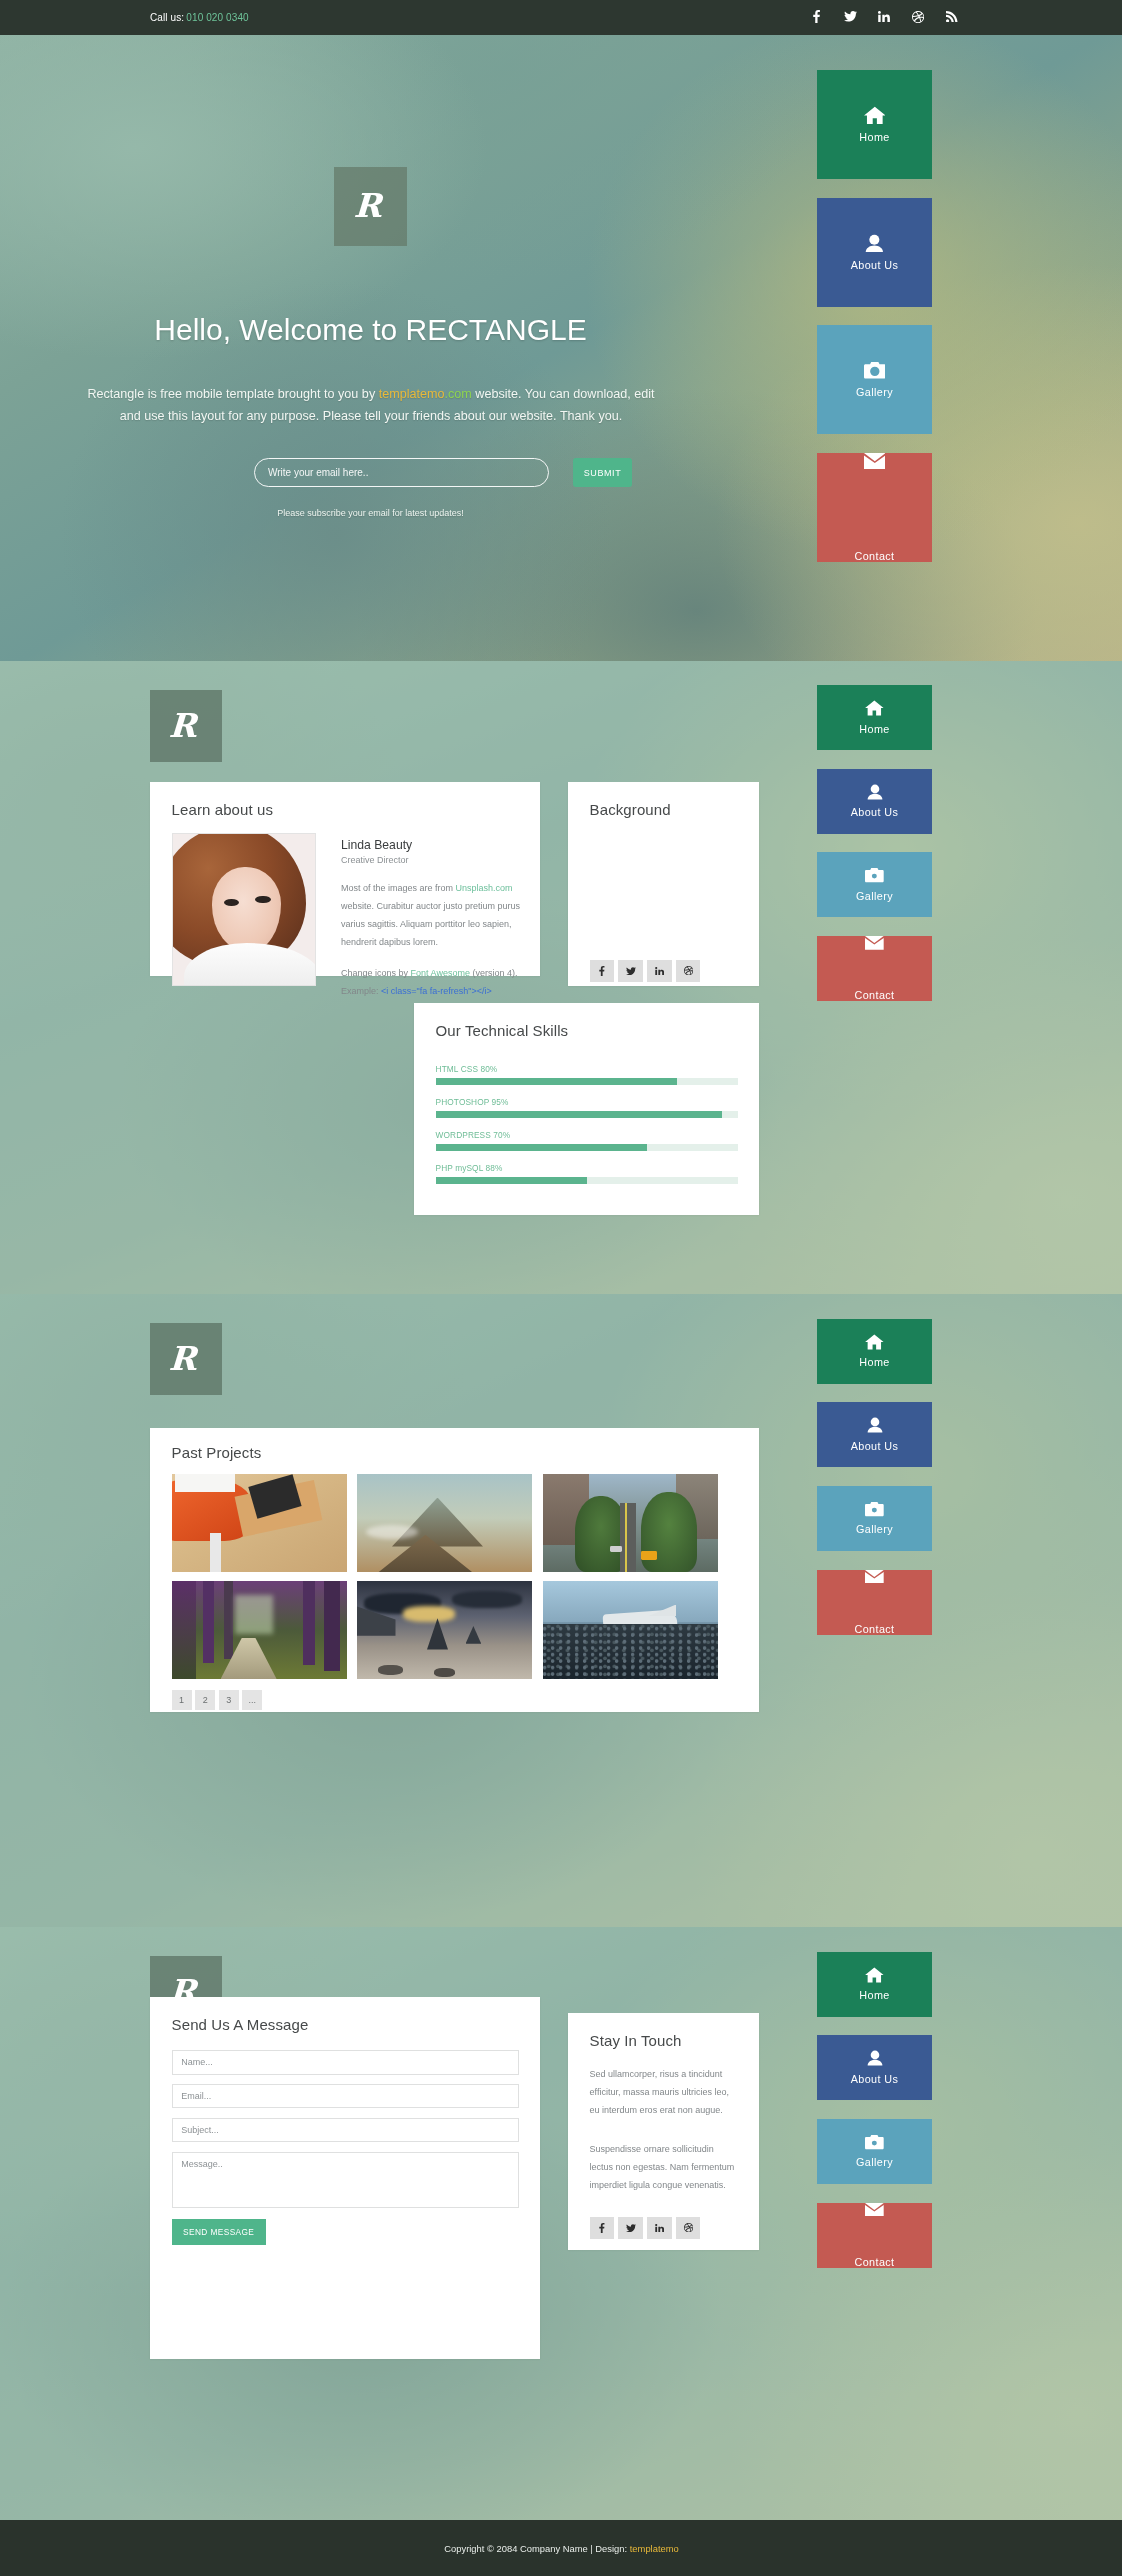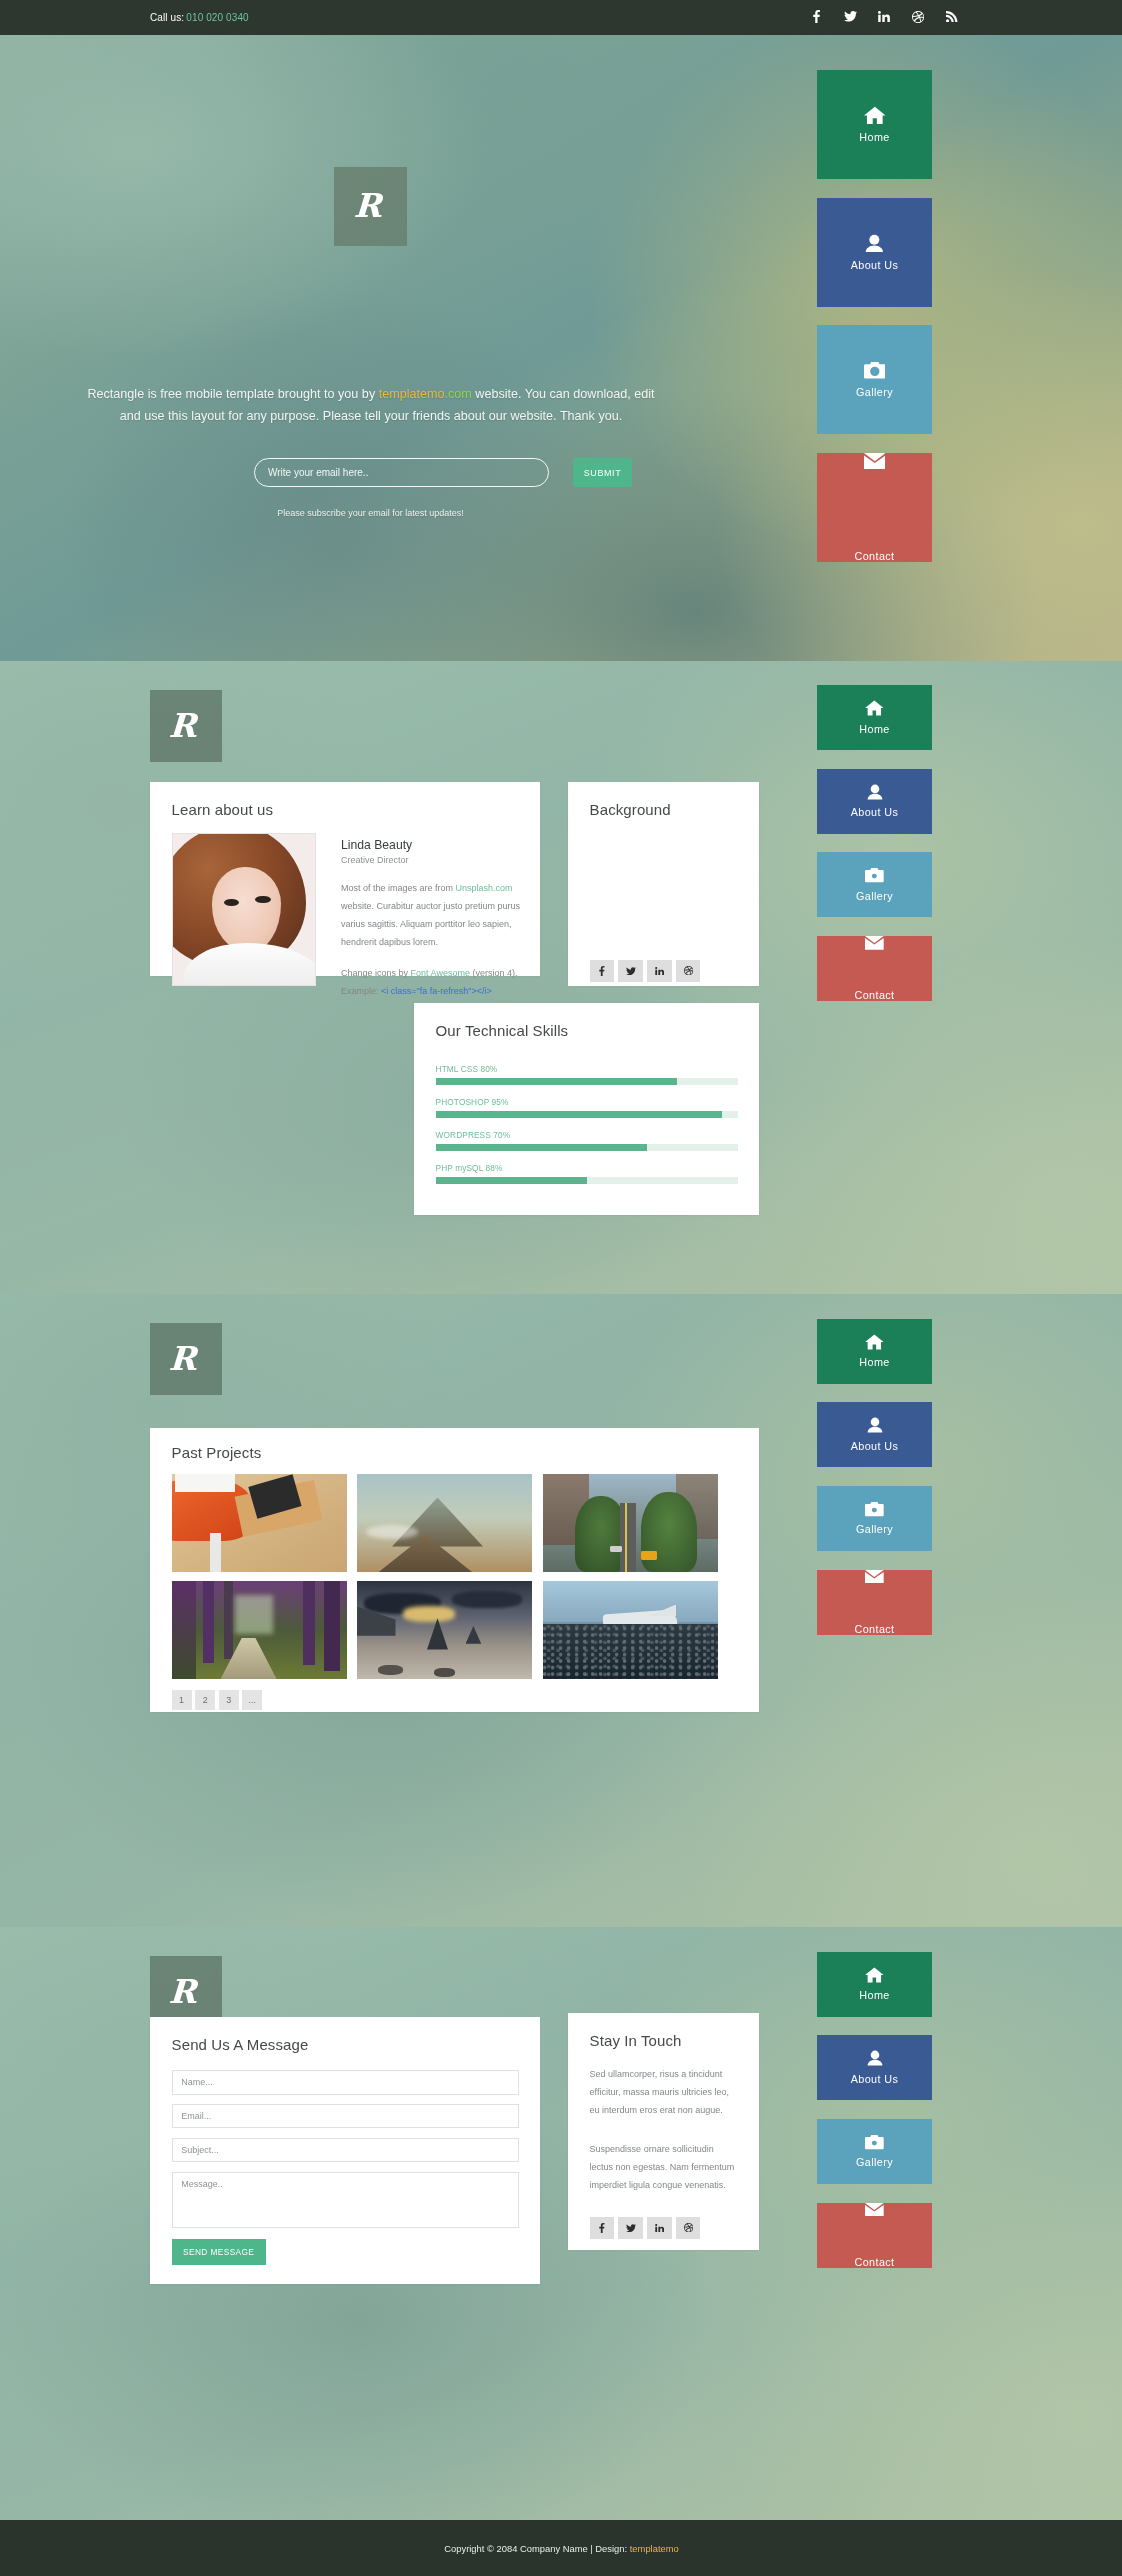--- a/index.html
+++ b/index.html
@@ -318,20 +318,21 @@
     </div>
   </div>
 
   <div class="section" style="top:35px; height:626px;">
     <div class="sec-bg bg-hero"></div>
 
     <div class="logo-box logo-hero" style="left:334px; top:132px;">
       <span class="glyph">R</span>
     </div>
 
+    <div class="hero-title" style="top:278px;">Hello, Welcome to RECTANGLE</div>
 
     <div class="hero-desc" style="left:83px; top:329px;margin-top:20px;">
       <span>Rectangle is free mobile template brought to you by </span><span class="tm-o">templatemo</span><span class="tm-g">.com</span><span> website. You can download, edit and use this layout for any purpose. Please tell your friends about our website. Thank you.</span>
     </div>
 
     <input class="email-input" style="left: 254px; top: 423px;" placeholder="Write your email here.." value="">
     <button class="submit-btn" style="left:573px; top:423px;">SUBMIT</button>
 
     <div class="subscribe-note" style="top:473px;">Please subscribe your email for latest updates!</div>
 
@@ -617,21 +618,21 @@
   </div>
 
   <div class="section" style="top:1927px; height:593px;">
     <div class="sec-bg bg-contact"></div>
     <div class="sec-veil"></div>
 
     <div class="logo-box" style="left:150px; top:29px;">
       <span class="glyph">R</span>
     </div>
 
-    <div class="card" style="left:150px; top:90px; width:390px; height:267px;">
+    <div class="card" style="left:150px; top:70px; width:390px; height:362px;">
       <div class="card-title" style="position:absolute; left:21.6px; top:18.7px;">Send Us A Message</div>
       <div style="position:absolute; left:21.6px; top:53px; width:347px;">
         <input class="f-input" placeholder="Name..." value="" style="">
         <input class="f-input" placeholder="Email..." value="" style="">
         <input class="f-input" placeholder="Subject..." value="" style="">
         <textarea class="f-area" placeholder="Message.." style=""></textarea>
         <button class="send-btn">SEND MESSAGE</button>
       </div>
     </div>
 

